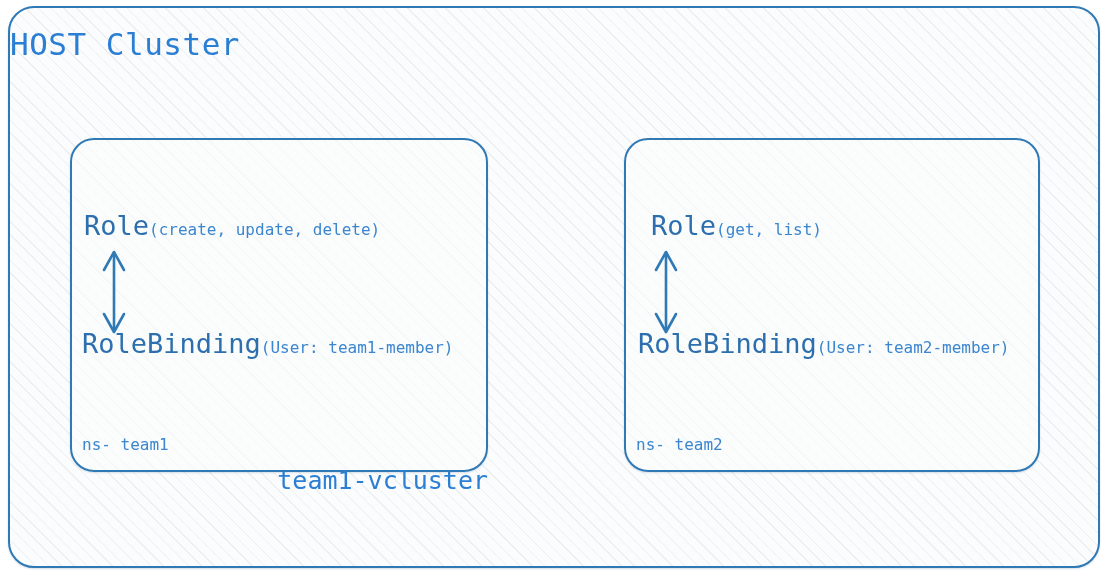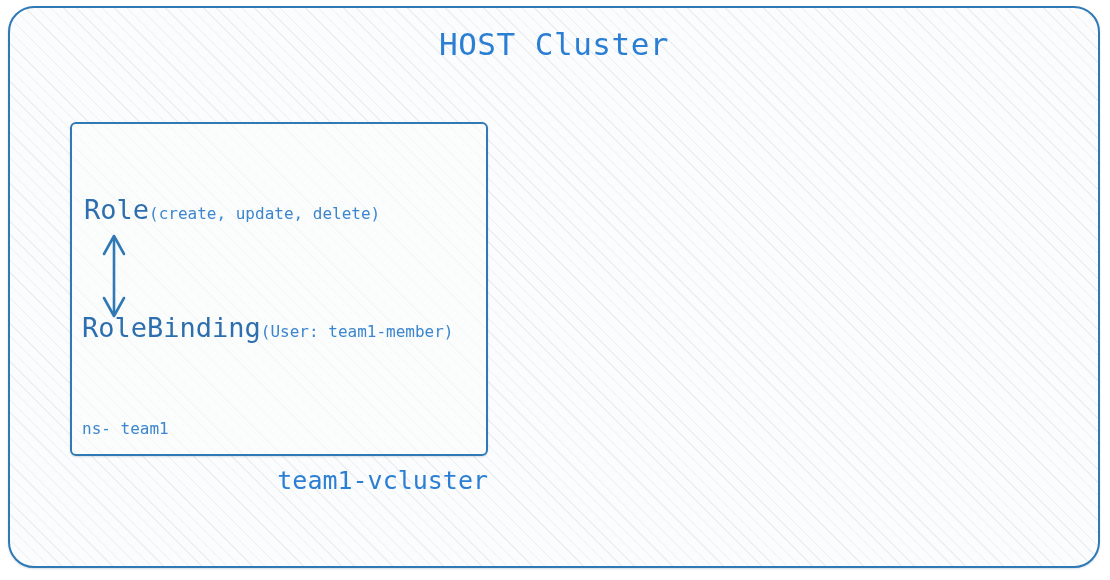--- a/index.html
+++ b/index.html
@@ -41,35 +41,36 @@
         rgba(0,0,0,0.0) 9px
     );
     box-shadow: 0 1px 2px rgba(40,90,140,0.20);
   }
 
   .host-title {
     position: absolute;
     left: 0;
     top: 18px;
     width: 100%;
-    text-align: center;
+    text-align: left;
     font-size: 31px;
     letter-spacing: 0.5px;
     color: #2a7fd4;
     white-space: nowrap;
   }
 
   
   .vcluster {
     position: absolute;
     box-sizing: border-box;
     border: 2px solid #2f79b5;
-    border-radius: 6px;
+    border-radius: 24px;
     background-color: rgba(252,253,254,0.55);
     box-shadow: 0 1px 2px rgba(40,90,140,0.18);
+    margin-top: 16px;
   }
   .vcluster-left {
     left: 60px;
     top: 114px;
     width: 418px;
     height: 334px;
   }
   .vcluster-right {
     left: 614px;
     top: 114px;
@@ -154,16 +155,38 @@
 
       <div class="res-line rolebinding-left">
         <span class="res-name">RoleBinding</span><span class="res-args">(User: team1-member)</span>
       </div>
 
       <div class="ns-label">ns- team1</div>
     </div>
 
     <div class="vc-caption vc-caption-left">team1-vcluster</div>
 
+    <div class="vcluster vcluster-right">
+
+      <div class="res-line role-right">
+        <span class="res-name">Role</span><span class="res-args">(get, list)</span>
+      </div>
+
+      <div class="arrow arrow-right">
+        <svg width="40" height="92" viewBox="0 0 40 92" aria-hidden="true">
+          <g fill="none" stroke="#2f79b5" stroke-width="2.6" stroke-linecap="round" stroke-linejoin="round">
+            <line x1="20" y1="8" x2="20" y2="84"></line>
+            <polyline points="10,24 20,6 30,24"></polyline>
+            <polyline points="10,68 20,86 30,68"></polyline>
+          </g>
+        </svg>
+      </div>
+
+      <div class="res-line rolebinding-right">
+        <span class="res-name">RoleBinding</span><span class="res-args">(User: team2-member)</span>
+      </div>
+
+      <div class="ns-label">ns- team2</div>
+    </div>
 
 
   </div>
 </div>
 
 </body></html>

